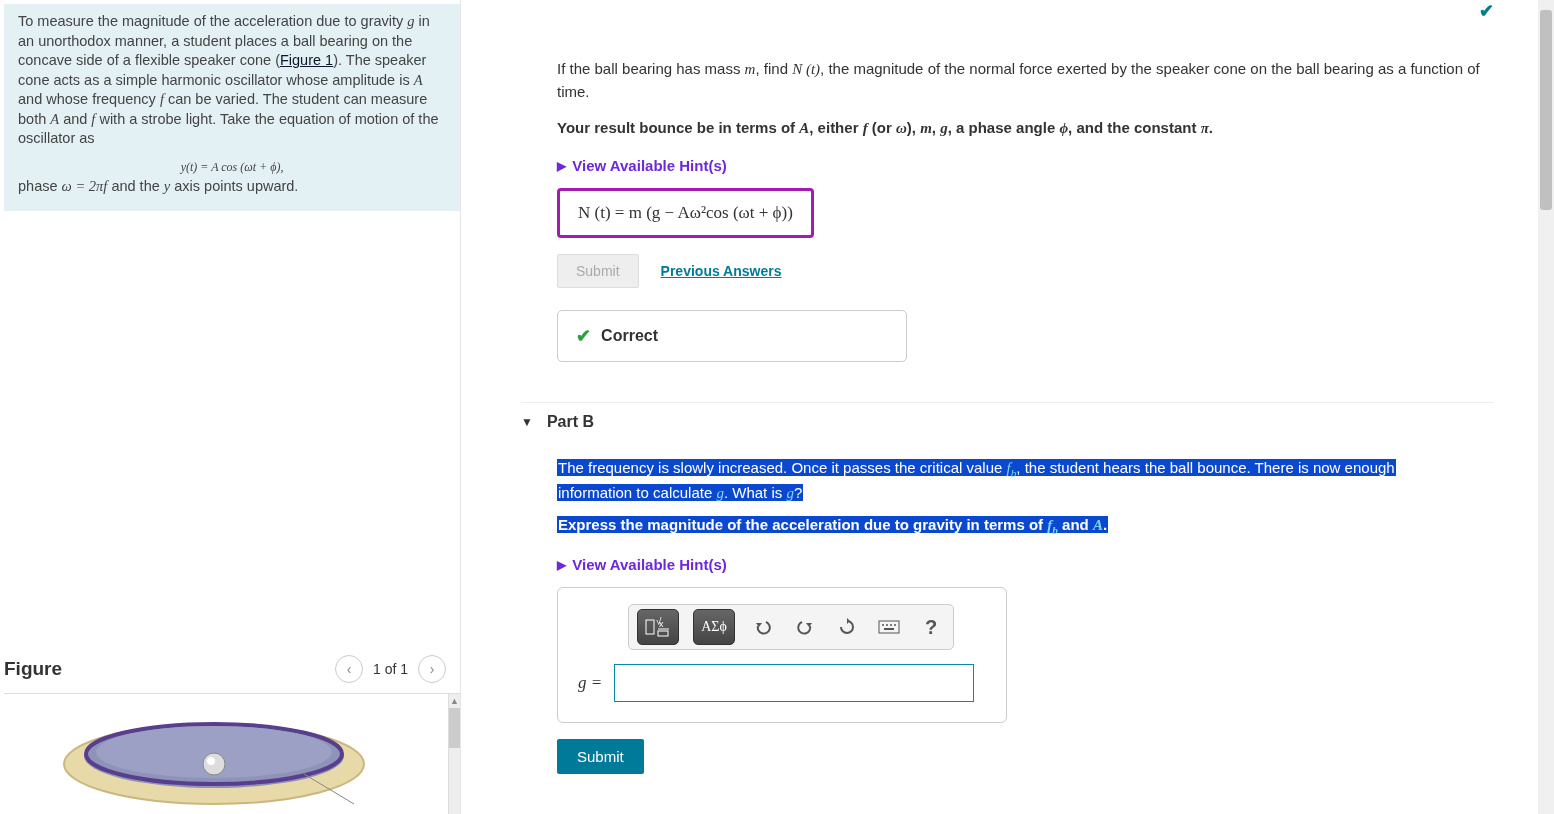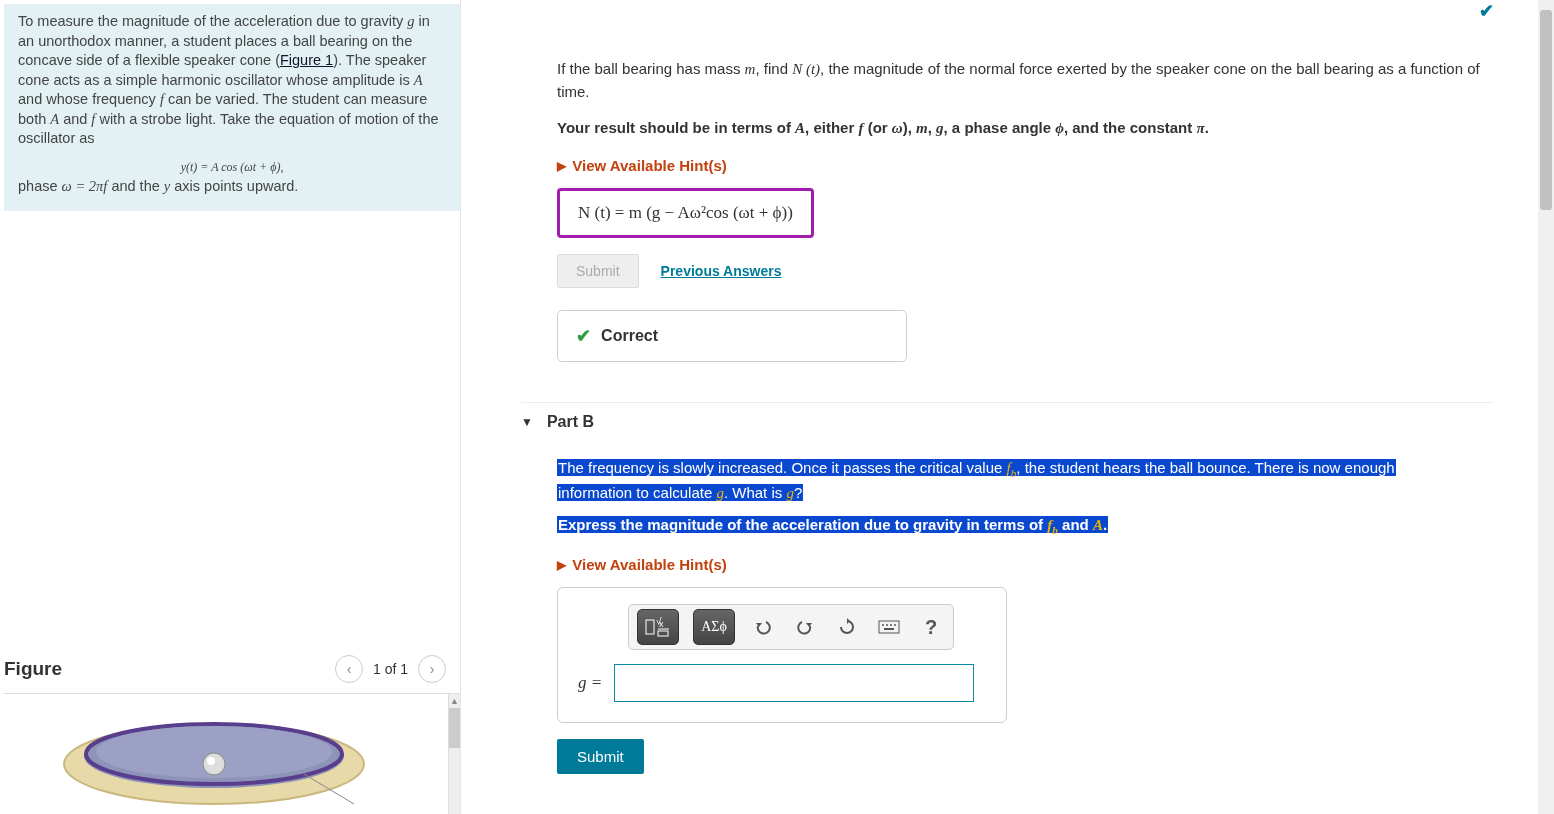--- a/index.html
+++ b/index.html
@@ -26,39 +26,39 @@
   .right-scroll { position: absolute; right: 0; top: 0; bottom: 0; width: 16px; background: #f0f0f0; }
   .right-scroll-thumb { position: absolute; left: 2px; right: 2px; top: 10px; height: 200px; background: #c0c0c0; border-radius: 3px; }
 
   .part-a-row { display: flex; justify-content: space-between; align-items: center; padding: 0 0 6px 0; }
   .check-icon { color: #007a99; font-size: 18px; font-weight: bold; }
 
   .content-body { padding-left: 66px; padding-top: 30px; }
   .question-text { line-height: 1.45; font-size: 15px; margin-bottom: 14px; }
   .instruction { font-weight: bold; font-size: 15px; margin-bottom: 18px; line-height: 1.45; }
 
-  .hints-toggle { color: #c2410c; font-weight: bold; font-size: 15px; cursor: pointer; display: flex; align-items: center; gap: 6px; margin-bottom: 14px; }
+  .hints-toggle { color: #6d28d9; font-weight: bold; font-size: 15px; cursor: pointer; display: flex; align-items: center; gap: 6px; margin-bottom: 14px; }
   .hints-toggle::before { content: '▶'; font-size: 12px; }
 
   .answer-display { border: 3px solid #a21caf; border-radius: 4px; padding: 12px 18px; display: inline-block; font-family: 'Times New Roman', serif; font-size: 17px; margin-bottom: 16px; }
 
   .button-row { display: flex; align-items: center; gap: 22px; margin-bottom: 22px; }
   .btn-submit-disabled { background: #eee; color: #aaa; border: 1px solid #ddd; padding: 8px 18px; font-size: 14px; border-radius: 2px; cursor: not-allowed; }
   .link-prev { color: #007a99; font-weight: bold; text-decoration: underline; font-size: 14px; cursor: pointer; }
 
   .feedback-box { border: 1px solid #ccc; border-radius: 5px; padding: 14px 18px; display: flex; align-items: center; gap: 10px; width: 350px; }
   .feedback-check { color: #2e9e3f; font-size: 18px; font-weight: bold; }
   .feedback-text { font-weight: bold; font-size: 16px; }
 
   .part-header { display: flex; align-items: center; gap: 14px; margin: 40px 0 26px -36px; border-top: 1px solid #eee; padding-top: 10px;}
   .part-caret { font-size: 12px; color: #333; }
   .part-title { font-weight: bold; font-size: 16px; }
 
   .highlighted { background: #0a49cf; color: #fff; padding: 0 1px; }
-  .highlighted .math { color: #eab308; }
+  .highlighted .math { color: #7dd3fc; }
   .q-line1 { font-size: 15px; line-height: 1.45; margin-bottom: 12px; }
   .q-line2 { font-size: 15px; font-weight: bold; margin-bottom: 20px; }
 
   .answer-entry-box { border: 1px solid #ccc; border-radius: 6px; padding: 16px 20px 20px 20px; width: 450px; margin-bottom: 16px; background: #fff; }
   .toolbar { border: 1px solid #ccc; border-radius: 5px; background: #f4f4f4; padding: 4px 8px; display: flex; align-items: center; gap: 14px; margin-bottom: 14px; width: fit-content; margin-left: 50px; }
   .tb-btn { width: 42px; height: 36px; border-radius: 5px; display: flex; align-items: center; justify-content: center; font-size: 14px; color: #fff; background: #555; }
   .tb-btn.light { background: transparent; color: #555; width: 28px; }
   .tb-templates { background: linear-gradient(#666,#444); border: 1px solid #333; }
   .tb-greek { background: linear-gradient(#666,#444); border: 1px solid #333; font-family: 'Times New Roman', serif; }
   .answer-row { display: flex; align-items: center; gap: 12px; }
@@ -118,21 +118,21 @@
       <div></div>
       <div class="check-icon">✔</div>
     </div>
 
     <div class="content-body">
       
       <div class="question-text">
         <span>If the ball bearing has mass </span><span class="math">m</span><span>, find </span><span class="math">N (t)</span><span>, the magnitude of the normal force exerted by the speaker cone on the ball bearing as a function of time.</span>
       </div>
       <div class="instruction">
-        <span>Your result should be in terms of </span><span class="math">A</span><span>, either </span><span class="math">f</span><span> (or </span><span class="math">ω</span><span>), </span><span class="math">m</span><span>, </span><span class="math">g</span><span>, a phase angle </span><span class="math">ϕ</span><span>, and the constant </span><span class="math">π</span><span>.</span>
+        <span>Your result bounce be in terms of </span><span class="math">A</span><span>, either </span><span class="math">f</span><span> (or </span><span class="math">ω</span><span>), </span><span class="math">m</span><span>, </span><span class="math">g</span><span>, a phase angle </span><span class="math">ϕ</span><span>, and the constant </span><span class="math">π</span><span>.</span>
       </div>
 
       <div class="hints-toggle">
           <span>View Available Hint(s)</span>
         </div>
 
       <div class="answer-display">N (t) =  m (g − Aω²cos (ωt + ϕ))</div>
 
       <div class="button-row">
         <button class="btn-submit-disabled">Submit</button>

